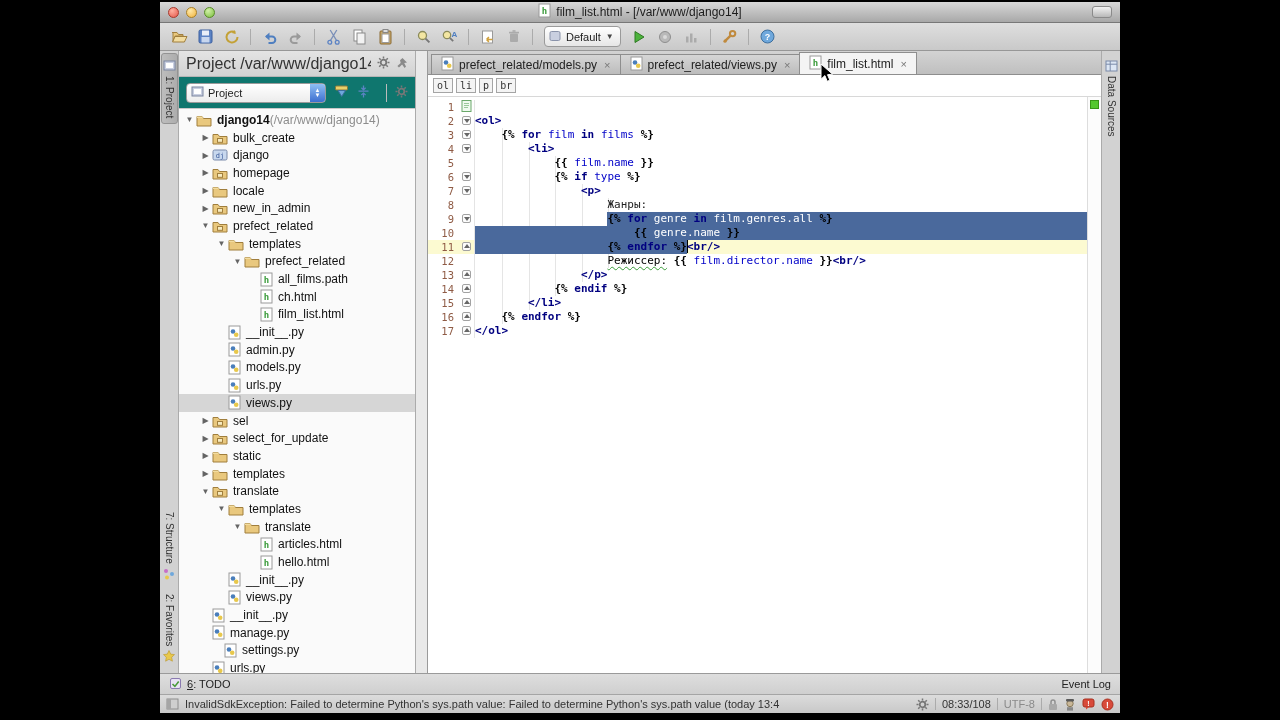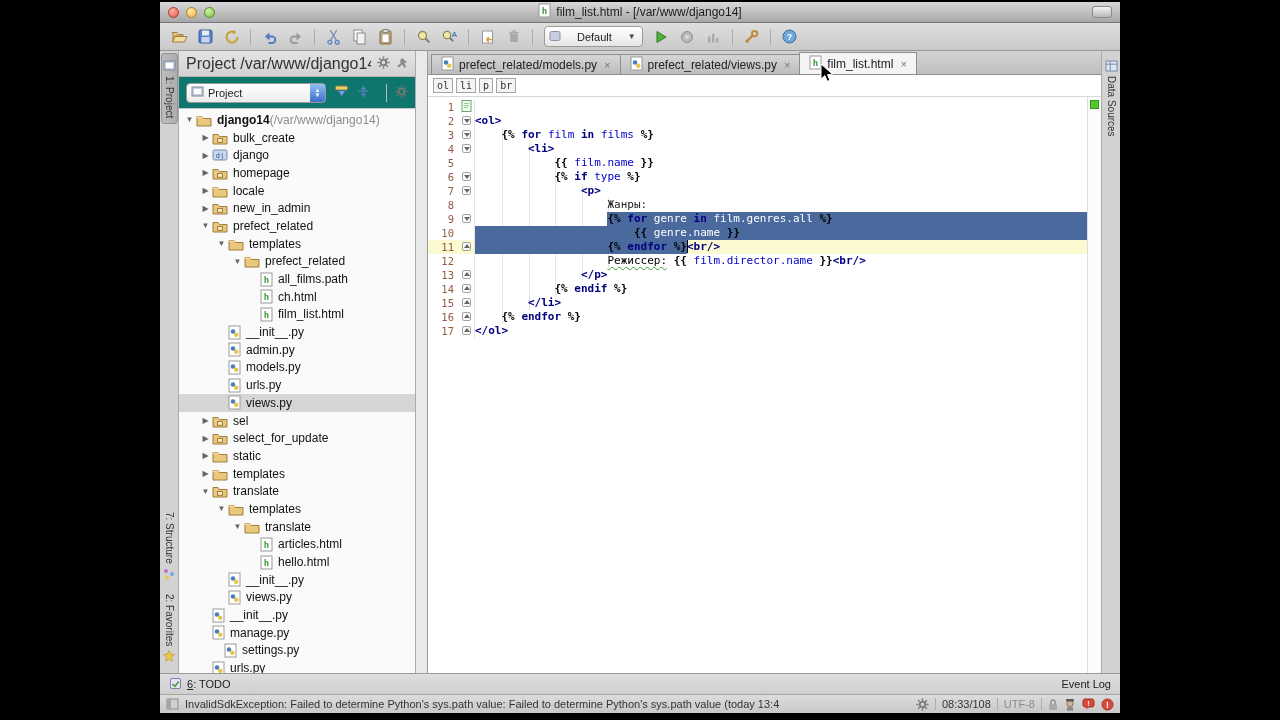--- a/index.html
+++ b/index.html
@@ -17,21 +17,21 @@
   .title{position:absolute;left:0;right:0;top:0;bottom:0;display:flex;align-items:center;justify-content:center;
     gap:5px;font-size:12px;color:#1c1c1c;}
   .minbox{position:absolute;right:8px;top:4px;width:20px;height:12px;border-radius:3px;
     background:linear-gradient(#F2F2F2,#B8B8B8);border:1px solid #8a8a8a;box-sizing:border-box;}
   
   .toolbar{height:27px;flex:0 0 auto;background:linear-gradient(#DFDFDF,#C9C9C9);border-bottom:1px solid #979797;
     display:flex;align-items:center;padding:0 8px;gap:3px;}
   .tbtn{width:23px;height:23px;display:flex;align-items:center;justify-content:center;}
   .tsep{width:1px;height:16px;background:#ababab;margin:0 4px;}
   .combo{height:19px;background:linear-gradient(#FFFFFF,#E6E6E6);border:1px solid #9a9a9a;border-radius:4px;
-    display:flex;align-items:center;padding:0 6px 0 4px;gap:16px;font-size:11px;color:#222;margin:6px 4px;}
+    display:flex;align-items:center;padding:0 6px 0 4px;gap:5px;font-size:11px;color:#222;margin:6px 4px;}
   .combo .caret{font-size:8px;color:#444;}
   
   .main{flex:1;display:flex;min-height:0;}
   .stripe{width:18px;flex:0 0 auto;background:#D2D2D2;display:flex;flex-direction:column;align-items:center;}
   .stripe.left{border-right:1px solid #ababab;}
   .stripe.right{border-left:1px solid #ababab;}
   .vbtn{writing-mode:vertical-rl;display:flex;align-items:center;gap:4px;font-size:10px;color:#333;
     padding:5px 1px;border-radius:3px;margin:2px 0;}
   .vbtn.active{background:linear-gradient(90deg,#BDBDBD,#ADADAD);border:1px solid #939393;}
   .spacer{flex:1;}

